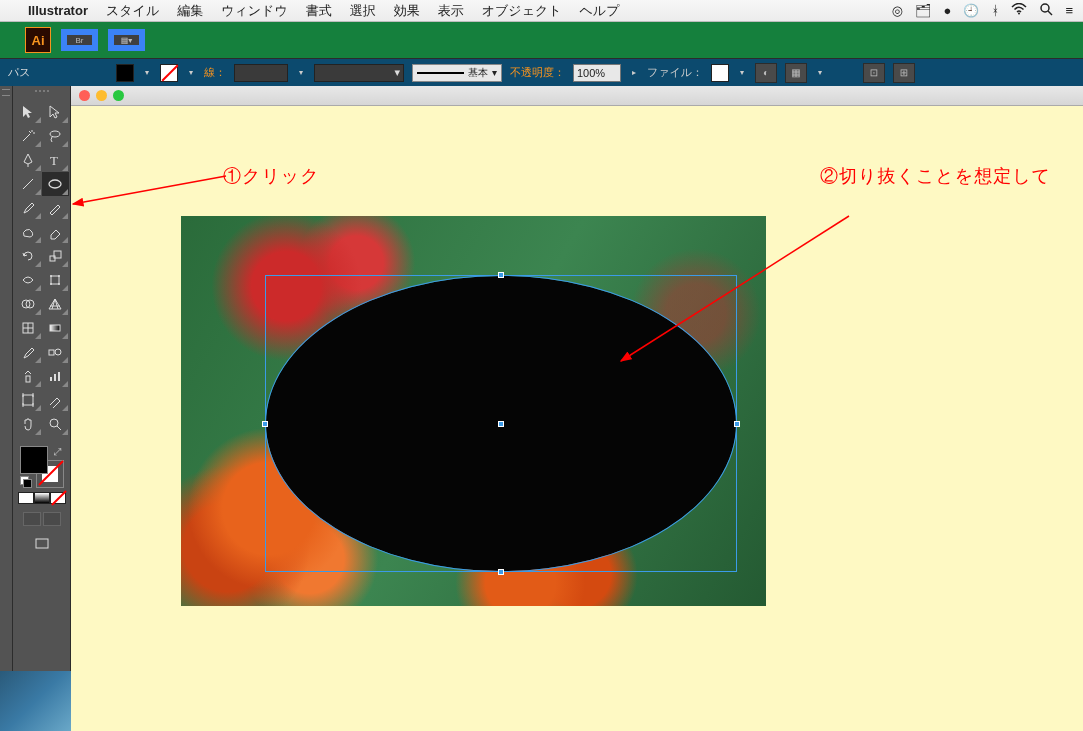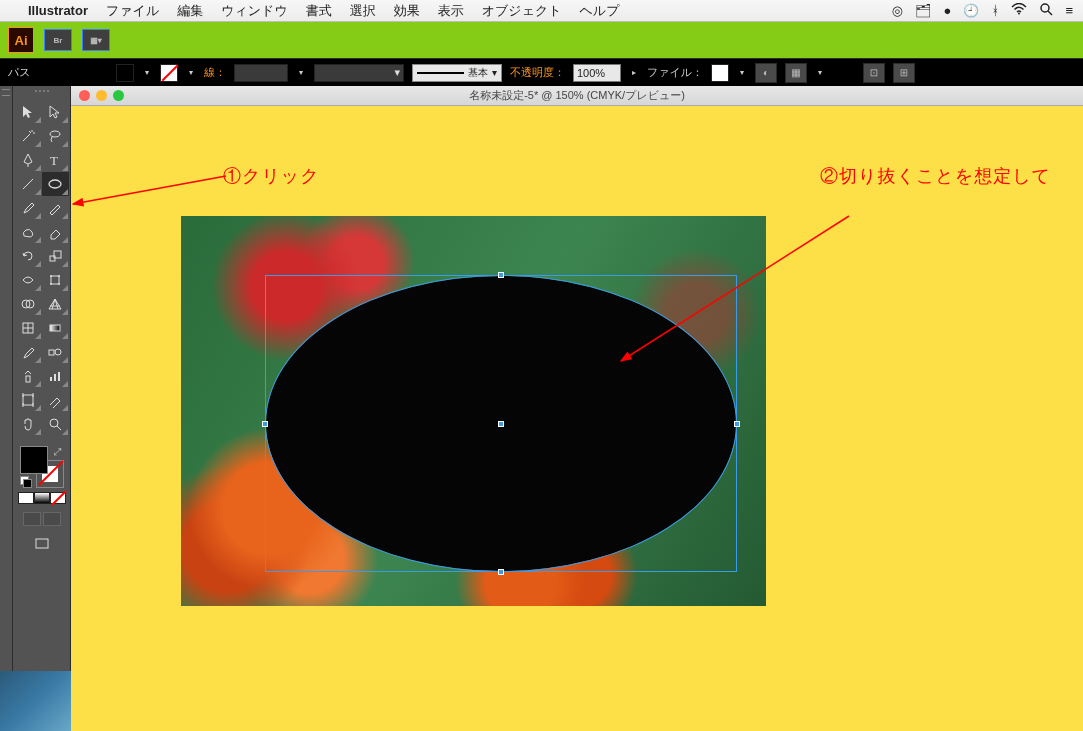--- a/index.html
+++ b/index.html
@@ -6,26 +6,26 @@
   body { font-family:"Hiragino Kaku Gothic Pro","Meiryo",sans-serif; font-size:12px; background:#fff; width:1083px; height:731px; position:relative; overflow:hidden; }
 
   
   .mac-menu { height:22px; background:linear-gradient(#f7f7f7,#ececec); border-bottom:1px solid #bdbdbd; display:flex; align-items:center; padding:8px 10px; gap:18px; font-size:13px; color:#222; }
   .mac-menu .apple { font-size:14px; }
   .mac-menu .app-name { font-weight:bold; }
   .mac-menu .spacer { flex:1; }
   .mac-menu .status { display:flex; gap:12px; align-items:center; font-size:13px; }
 
   
-  .ai-topbar { height:36px; background:#84cc16; display:flex; align-items:center; padding:0 8px; gap:10px; }
+  .ai-topbar { height:36px; background:#15803d; display:flex; align-items:center; padding:0 25px; gap:10px; }
   .ai-logo { width:26px; height:26px; background:#2a0a00; border:1px solid #f7931e; display:flex; align-items:center; justify-content:center; color:#f7931e; font-weight:bold; font-size:13px; }
-  .ai-topbar .iconbox { width:28px; height:22px; border:1px solid #3b82f6; background:#3f3f3f; display:flex; align-items:center; justify-content:center; color:#bbb; font-size:8px;font-weight:bold; }
-
-  
-  .ctrl { height:28px; background:#000000; border-top:1px solid #2c2c2c; display:flex; align-items:center; padding:12px 8px; color:#ccc; font-size:11px; gap:8px; }
+  .ai-topbar .iconbox { width:37px; height:22px; border:6px solid #3b82f6; background:#3f3f3f; display:flex; align-items:center; justify-content:center; color:#bbb; font-size:8px; }
+
+  
+  .ctrl { height:28px; background:#0c4a6e; border-top:1px solid #2c2c2c; display:flex; align-items:center; padding:12px 8px; color:#ccc; font-size:11px; gap:8px; }
   .ctrl .sel-label { color:#ddd; width:100px; }
   .swatch { width:18px; height:18px; border:1px solid #222; display:inline-block; }
   .swatch.black { background:#000; }
   .swatch.none { background:#fff; position:relative; }
   .swatch.none::after { content:""; position:absolute; left:-2px; top:7px; width:22px; height:2px; background:#f00; transform:rotate(-45deg); }
   .drop { width:10px; height:16px; display:flex; align-items:center; justify-content:center; color:#ccc; font-size:8px;}
   .ctrl-label { color:#f7931e; }
   .ctrl-input { background:#3a3a3a; border:1px solid #222; color:#ddd; height:18px; width:54px; font-size:11px; padding:0 3px; }
   .ctrl-input.wide { width:90px; }
   .ctrl-select { background:#e8e8e8; border:1px solid #888; height:18px; width:90px; font-size:10px; display:flex; align-items:center; justify-content:flex-end; padding:0 4px; color:#222; gap:4px;}
@@ -66,21 +66,21 @@
   .screen-modes{display:flex;margin-top:8px;gap:2px;}
   .screen-modes div{width:18px;height:14px;border:1px solid #666;background:#4a4a4a;}
 
   
   .docwin { flex:1; display:flex; flex-direction:column; background:#fff;}
   .doc-titlebar { height:20px; background:linear-gradient(#e8e8e8,#d6d6d6); border-bottom:1px solid #aaa; display:flex; align-items:center; position:relative; font-size:11px; color:#444;}
   .traffic { display:flex; gap:6px; padding-left:8px;}
   .traffic span{width:11px;height:11px;border-radius:50%;}
   .tl-r{background:#ff5f57;} .tl-y{background:#febc2e;} .tl-g{background:#28c840;}
   .doc-title { position:absolute; left:50%; transform:translateX(-50%);}
-  .canvas { flex:1; position:relative; background:#fde047; overflow:hidden;}
+  .canvas { flex:1; position:relative; background:#fef9c3; overflow:hidden;}
 
   
   .photo { position:absolute; left:110px; top:110px; width:585px; height:390px; background:
     radial-gradient(circle at 15% 75%, #e8631c 0 8%, transparent 14%),
     radial-gradient(circle at 8% 85%, #c94312 0 7%, transparent 13%),
     radial-gradient(circle at 22% 88%, #f07830 0 6%, transparent 12%),
     radial-gradient(circle at 58% 94%, #e25b17 0 7%, transparent 13%),
     radial-gradient(circle at 68% 92%, #d44a10 0 6%, transparent 11%),
     radial-gradient(circle at 18% 18%, #cc2a2a 0 6%, transparent 13%),
     radial-gradient(circle at 30% 12%, #d63838 0 5%, transparent 11%),
@@ -101,21 +101,21 @@
 
   
   .desktop-bg{position:absolute;left:0;bottom:0;width:71px;height:60px;background:linear-gradient(135deg,#2a5a7a,#3a7aa5,#6aa8c8);}
 </style>
 </head>
 <body>
 
 <div class="mac-menu">
   <span class="apple"></span>
   <span class="app-name">Illustrator</span>
-  <span>ファイル</span>
+  <span>スタイル</span>
   <span>編集</span>
   <span>ウィンドウ</span>
   <span>書式</span>
   <span>選択</span>
   <span>効果</span>
   <span>表示</span>
   <span>オブジェクト</span>
   <span>ヘルプ</span>
   <span class="spacer"></span>
   <span class="status">
@@ -399,21 +399,20 @@
       </div>
   </div>
 
   <div class="docwin">
     <div class="doc-titlebar">
       <div class="traffic">
         <span class="tl-r"></span>
         <span class="tl-y"></span>
         <span class="tl-g"></span>
       </div>
-      <div class="doc-title">名称未設定-5* @ 150% (CMYK/プレビュー)</div>
     </div>
     <div class="canvas">
       <div class="photo"></div>
       <div class="ellipse-sel">
         <div class="ellipse-shape"></div>
         <div class="sel-box">
           <div class="handle h-n"></div>
           <div class="handle h-s"></div>
           <div class="handle h-e"></div>
           <div class="handle h-w"></div>

